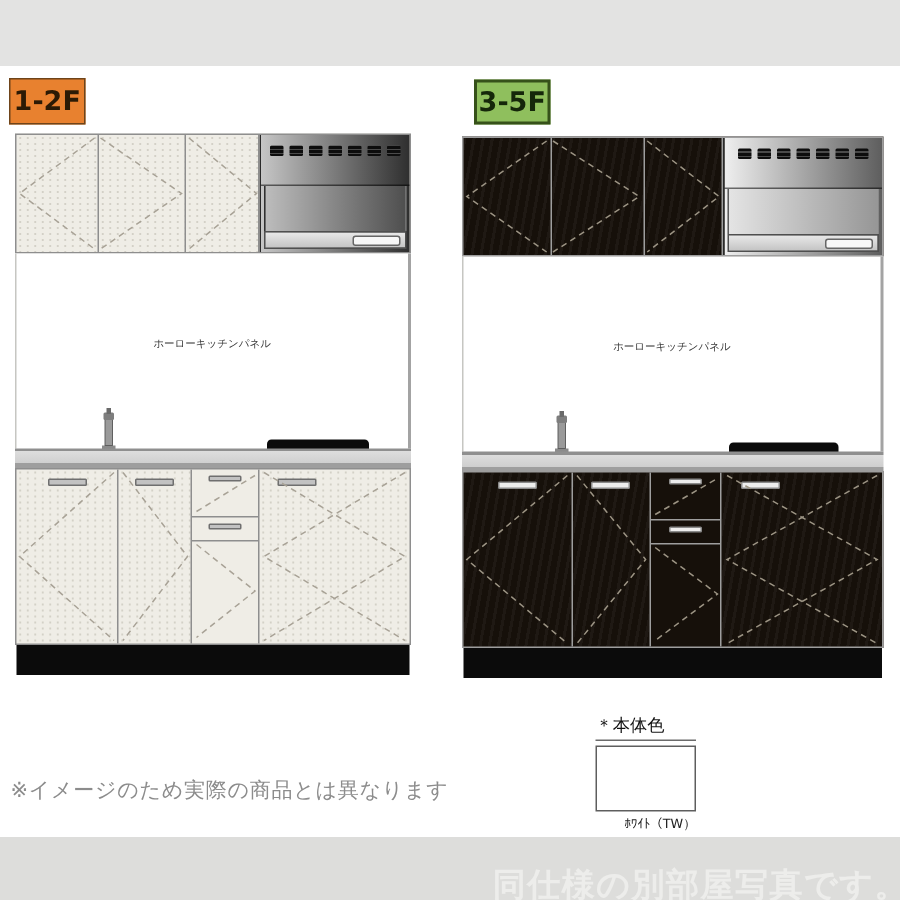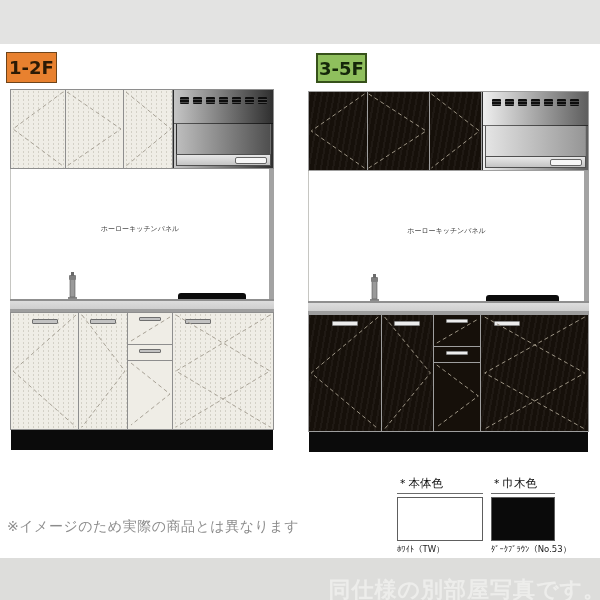--- a/index.html
+++ b/index.html
@@ -39,21 +39,21 @@
   .vent{width:9px;height:7px;border-radius:1px;
         background:repeating-linear-gradient(180deg,#0D0D0D 0 2px,#4A4A4A 2px 3px);}
   .hood-mid{flex:1;margin:0 2px;background:linear-gradient(90deg,var(--hood-c),var(--hood-d));
             border:1px solid rgba(0,0,0,.4);border-top:none;border-bottom:none;}
   .hood-bottom{height:12px;margin:0 2px 2px;background:linear-gradient(180deg,#E8E8E8,#C4C4C4);
                border:1px solid #4F4F4F;display:flex;align-items:center;justify-content:flex-end;
                padding-right:3px;box-sizing:border-box;}
   .hood-btn{width:30px;height:5px;background:#F7F7F7;border:1px solid #666;border-radius:2px;}
 
   .wall{position:absolute;left:0;right:0;top:80px;height:130px;background:#FFFFFF;
-        border-left:1px solid #C6C6C2;border-right:5px solid #a3a3a3;box-sizing:border-box;}
+        border-left:1px solid #C6C6C2;border-right:2px solid #a3a3a3;box-sizing:border-box;}
   .panel-label{position:absolute;top:55px;left:0;width:100%;text-align:center;
                font-size:7px;color:#3A3A3A;}
   .faucet{position:absolute;left:21%;top:182px;}
   .counter{position:absolute;left:0;right:0;top:210px;height:13px;
            background:linear-gradient(180deg,#8F8F8F 0,#8F8F8F 2px,#DDDDDD 2px,#CFCFCF 10px,#9E9E9E 10px);}
   .cooktop{position:absolute;left:63.5%;width:26%;top:204px;height:7px;background:#0B0B0B;
            border-radius:3px 3px 1px 1px;}
 
   .base{position:absolute;left:0;right:0;top:223px;height:118px;display:flex;box-sizing:border-box;
         border:1px solid var(--frame);background:var(--door);}
@@ -66,26 +66,26 @@
   .b3{flex:1;}
   .handle{position:absolute;top:6px;left:50%;transform:translateX(-50%);width:26px;height:5px;
           background:var(--handle);border:1px solid var(--hborder);border-radius:1px;box-sizing:border-box;}
   .handle.small{width:22px;height:4px;top:4px;}
   .handle.at-left{left:12%;transform:none;}
   .toekick{position:absolute;left:1px;right:1px;top:341px;height:20px;background:#0B0B0B;}
   .swing-svg{position:absolute;inset:0;width:100%;height:100%;}
   .swing{fill:none;stroke:var(--dash);stroke-width:1;stroke-dasharray:4 3;vector-effect:non-scaling-stroke;}
 
   .legend-group{position:absolute;top:476px;}
-  .legend-group.body{left:397px;width:86px;}
+  .legend-group.body{left:397px;width:67px;}
   .legend-group.skirting{left:491px;width:64px;}
   .legend-title{font-size:11.5px;color:#111;border-bottom:1px solid #6B6B6B;padding-bottom:2px;
                 margin-bottom:3px;white-space:nowrap;}
   .swatch{height:44px;border:1px solid #5E5E5E;box-sizing:border-box;}
-  .swatch-label{margin-top:3px;font-size:8.5px;color:#222;text-align:left;white-space:nowrap;}
+  .swatch-label{margin-top:3px;font-size:8.5px;color:#222;text-align:right;white-space:nowrap;}
   .disclaimer{position:absolute;left:7px;top:518px;font-size:14px;color:#8C8C8C;letter-spacing:.5px;}
 </style>
 </head>
 <body>
 
 <div class="page">
 
   <div class="band-top"></div>
 
   <div class="floor-label orange" style="background: rgb(232, 129, 47);">1-2F</div>
@@ -243,25 +243,20 @@
       <polyline class="swing" points="166,226 260,282 166,338"></polyline>
       <polyline class="swing" points="260,226 166,282 260,338"></polyline>
     </svg>
   </div>
 
   <div class="legend-group body">
     <div class="legend-title">＊本体色</div>
     <div class="swatch" style="background: rgb(255, 255, 255);"></div>
     <div class="swatch-label">ﾎﾜｲﾄ（TW）</div>
   </div>
-  <div class="legend-group skirting">
-    <div class="legend-title">＊巾木色</div>
-    <div class="swatch" style="background: rgb(10, 10, 10);"></div>
-    <div class="swatch-label">ﾀﾞｰｸﾌﾞﾗｳﾝ（No.53）</div>
-  </div>
 
   <div class="disclaimer">※イメージのため実際の商品とは異なります</div>
 
   <div class="band-bottom">
     <div class="watermark">同仕様の別部屋写真です。</div>
   </div>
 
 </div>
 
 </body></html>

